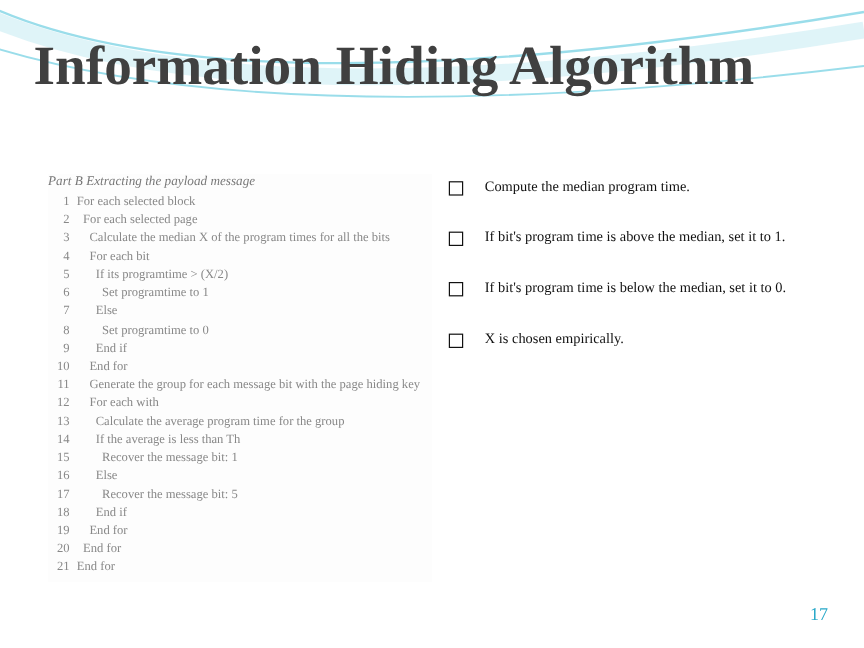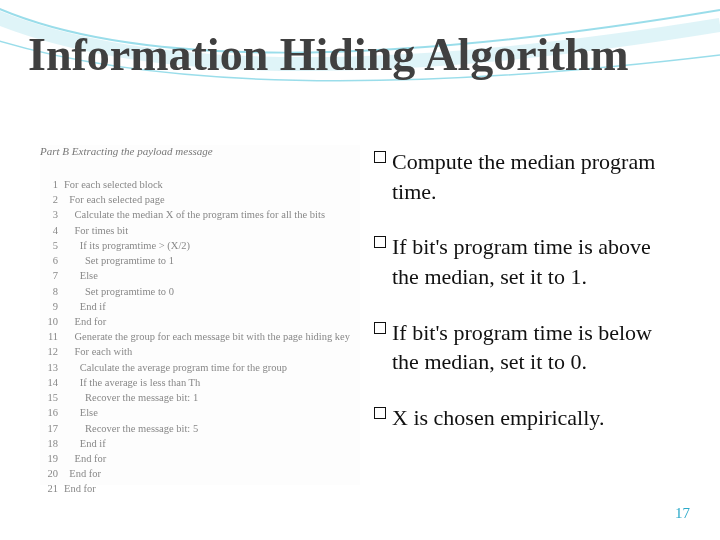--- a/index.html
+++ b/index.html
@@ -34,21 +34,21 @@
   }
   .left-col {
     width: 320px;
     height: 340px;
     background: #fdfdfd;
   }
   .left-col .part-header {
     font-style: italic;
     color: #777;
     font-size: 11px;
-    margin-bottom: 20px;
+    margin-bottom: 4px;
     font-family: Georgia, serif;
   }
   .pseudo {
     font-size: 10.5px;
     line-height: 1.45;
     color: #888;
     font-family: Georgia, serif;
   }
   .pseudo .ln { color: #888; display:inline-block; width:18px; text-align:right; margin-right:6px;}
   .pseudo .row { white-space: pre; }
@@ -59,26 +59,26 @@
   .recovery-title {
     font-size: 22px;
     color: #1a1a1a;
     border-bottom: 1px solid #222;
     display: inline-block;
     margin-bottom: 12px;
     font-family: Georgia, serif;
   }
   .bullet-block {
     margin-bottom: 26px;
-    font-size: 22px;
+    font-size: 12px;
     line-height: 1.35;
     color: #111;
     display: flex;
     align-items: flex-start;
-    gap: 6px;
+    gap: 18px;
     font-family: Georgia, serif;
   }
   .bullet-box {
     width: 12px; height: 12px;
     border: 1.3px solid #111;
     flex: 0 0 auto;
     margin-top: 4px;
     background: #fff;
   }
   .page-num {
@@ -102,21 +102,21 @@
 <h1 class="title">Information Hiding Algorithm</h1>
 
 <div class="content">
 
   <div class="left-col">
     <div class="part-header">Part B    Extracting the payload message</div>
     <div class="pseudo" id="pseudo-body">
         <div class="row"><span class="ln">1</span><span>For each selected block</span></div>
         <div class="row"><span class="ln">2</span><span>  For each selected page</span></div>
         <div class="row"><span class="ln">3</span><span>    Calculate the median X of the program times for all the bits</span></div>
-        <div class="row"><span class="ln">4</span><span>    For times bit</span></div>
+        <div class="row"><span class="ln">4</span><span>    For each bit</span></div>
         <div class="row"><span class="ln">5</span><span>      If its programtime &gt; (X/2)</span></div>
         <div class="row"><span class="ln">6</span><span>        Set programtime to 1</span></div>
         <div class="row"><span class="ln">7</span><span>      Else</span></div>
         <div class="row"><span class="ln">8</span><span>        Set programtime to 0</span></div>
         <div class="row"><span class="ln">9</span><span>      End if</span></div>
         <div class="row"><span class="ln">10</span><span>    End for</span></div>
         <div class="row"><span class="ln">11</span><span>    Generate the group for each message bit with the page hiding key</span></div>
         <div class="row"><span class="ln">12</span><span>    For each with</span></div>
         <div class="row"><span class="ln">13</span><span>      Calculate the average program time for the group</span></div>
         <div class="row"><span class="ln">14</span><span>      If the average is less than Th</span></div>

